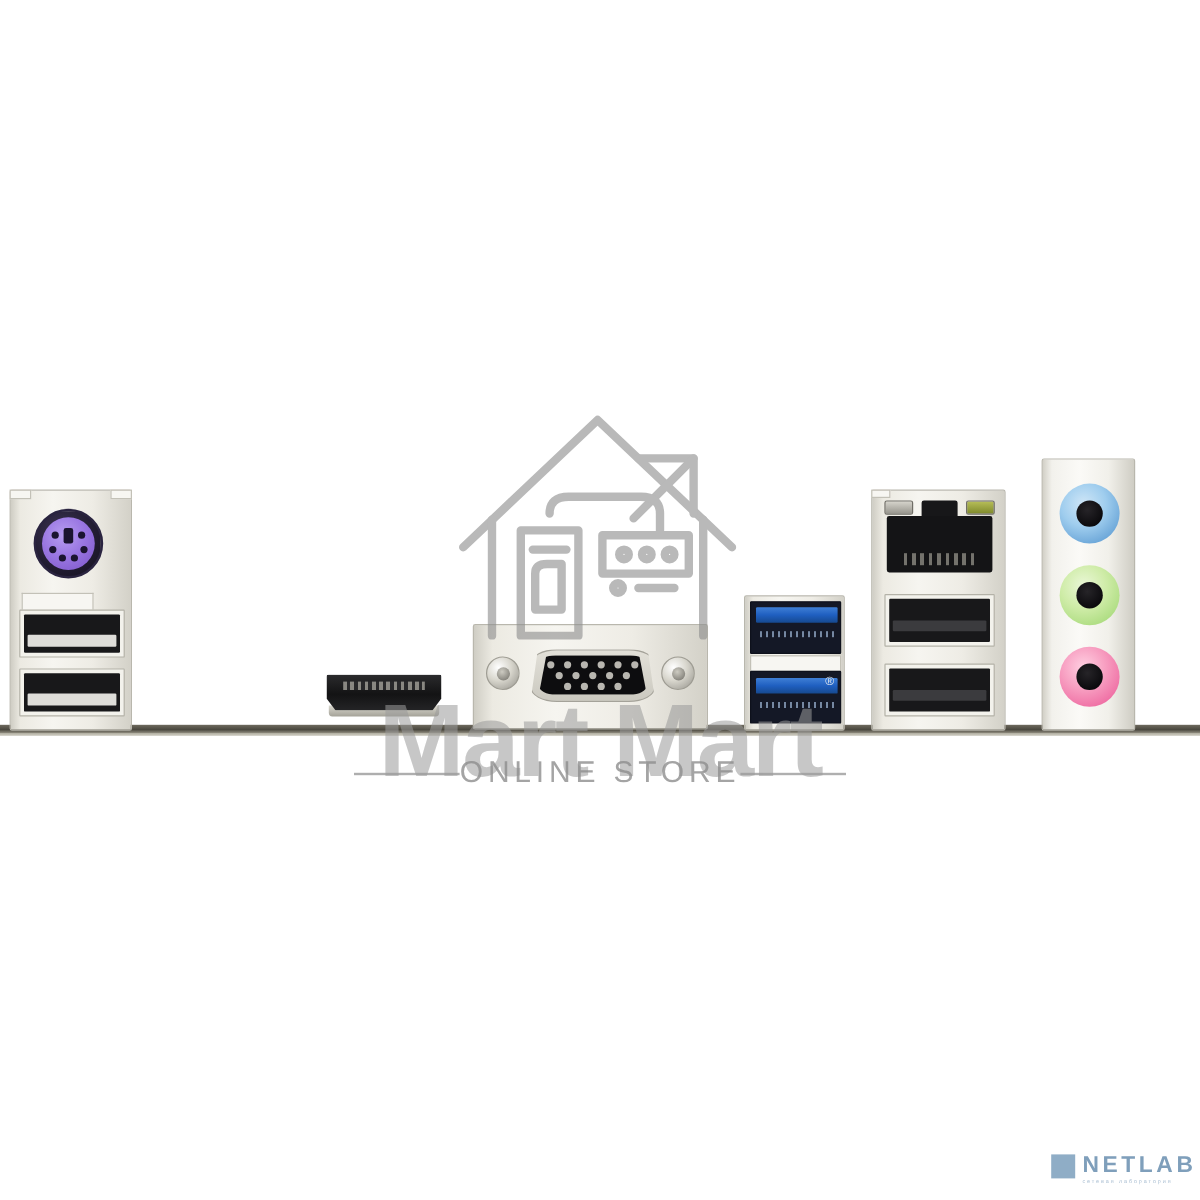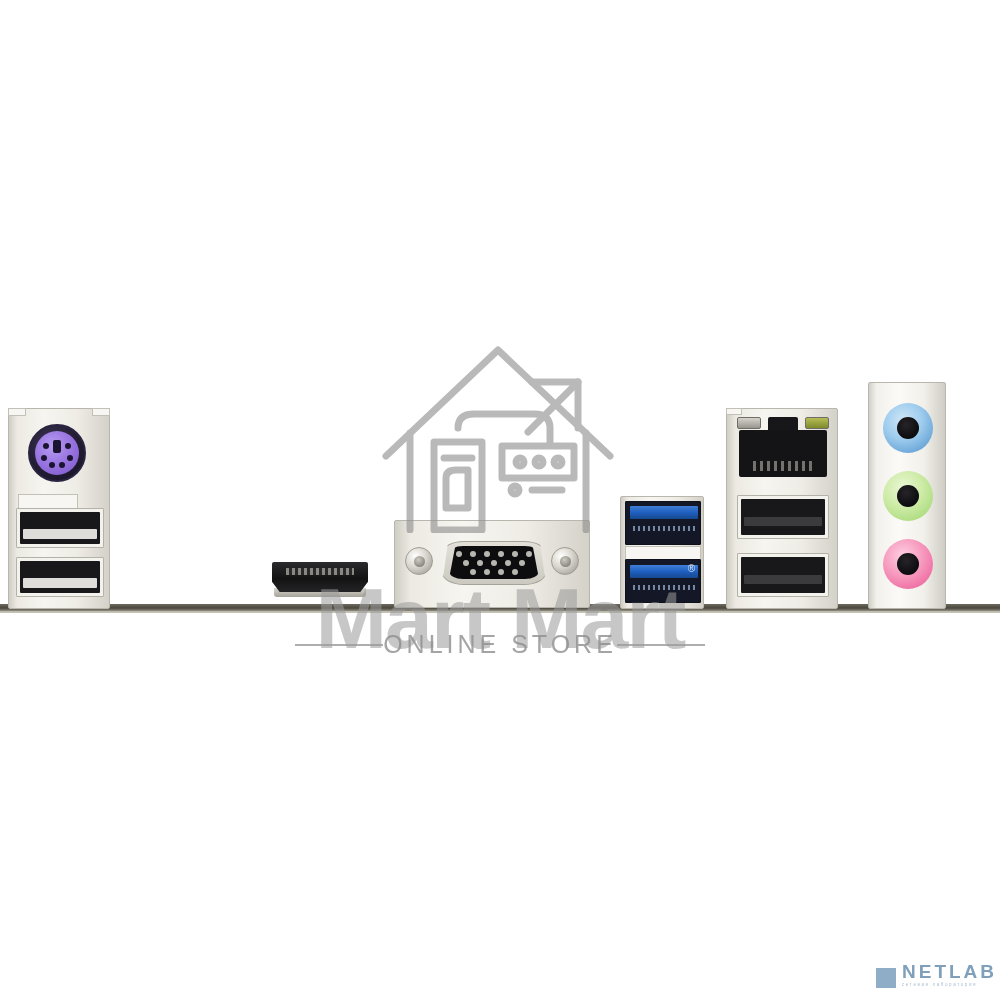--- a/index.html
+++ b/index.html
@@ -418,21 +418,21 @@
     color: #8e8e8e;
     white-space: nowrap;
   }
 
   
   #netlab-badge {
     position: absolute;
     left: 876px;
     top: 962px;
     display: flex;
-    align-items: flex-end;
+    align-items: flex-start;
     gap: 6px;
   }
   #netlab-square {
     width: 20px;
     height: 20px;
     background: #8fadc6;
   }
   #netlab-text-wrap {
     position: relative;
     line-height: 1;

